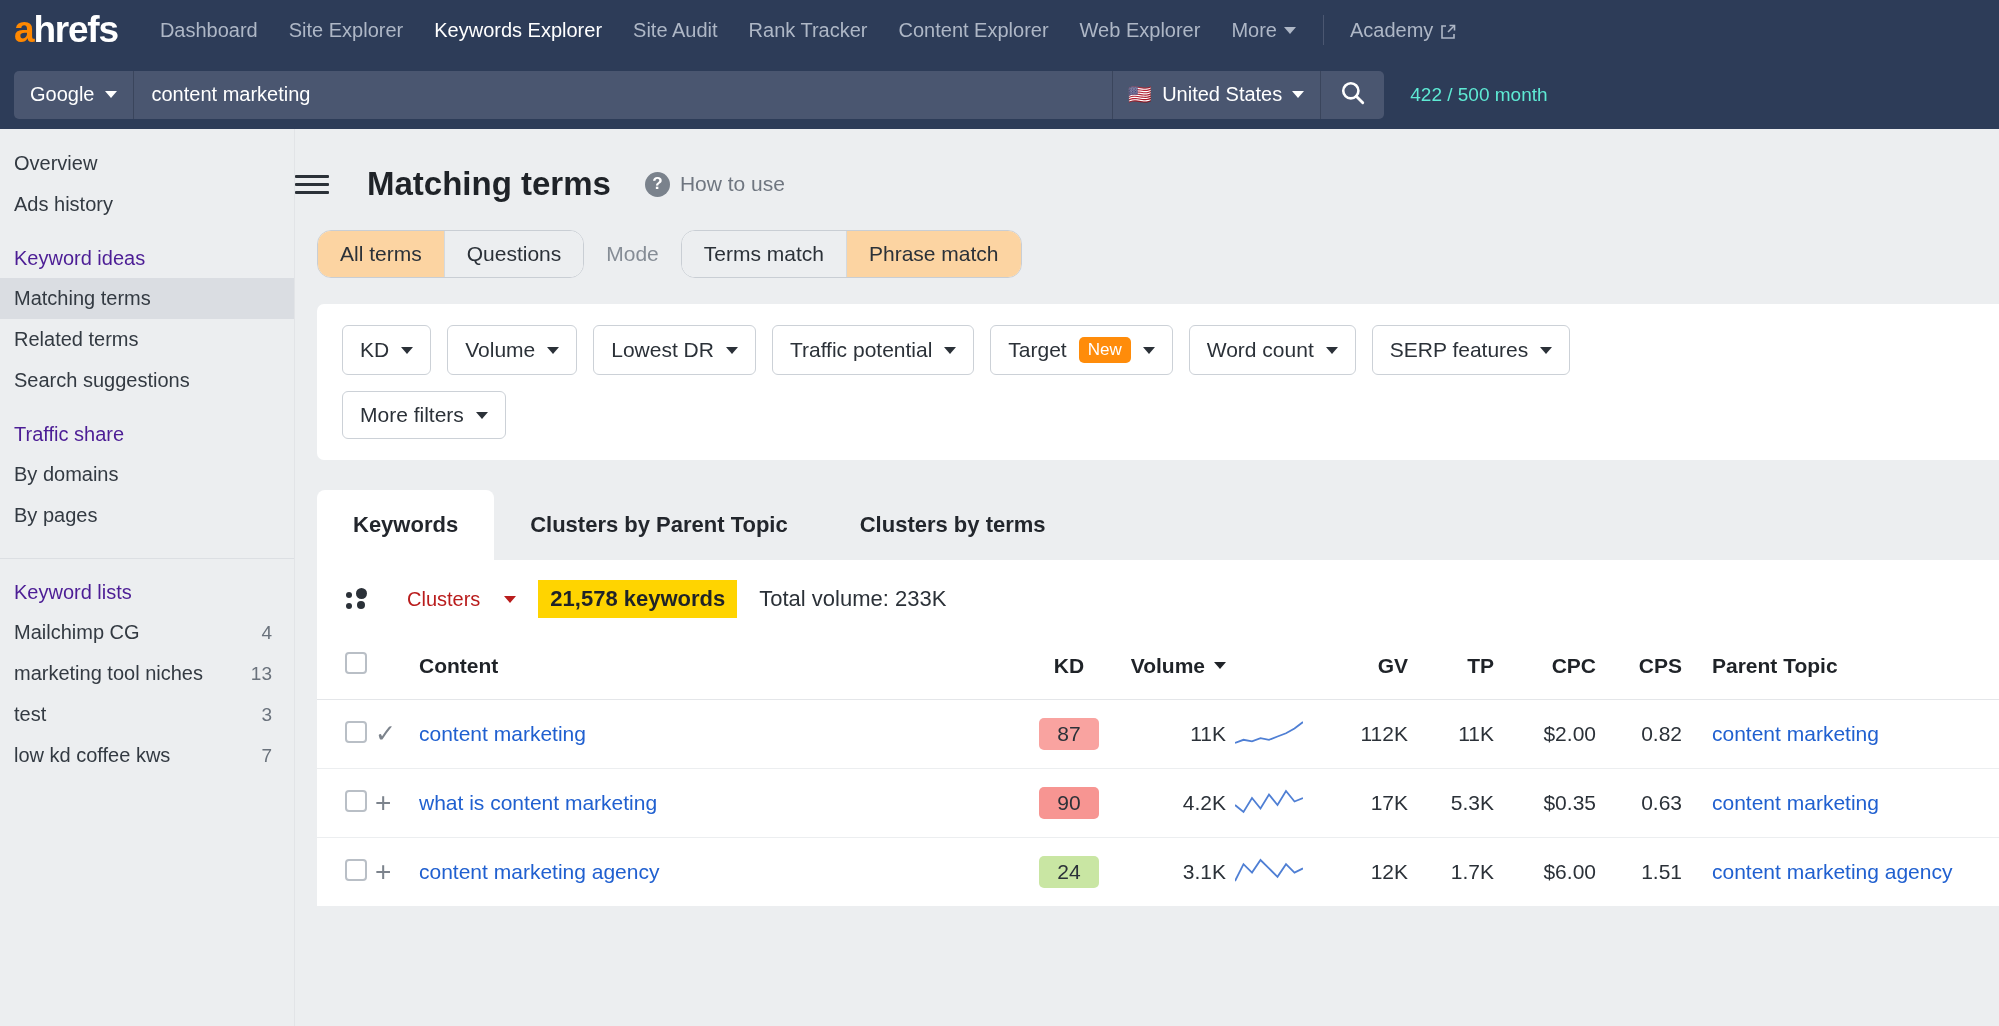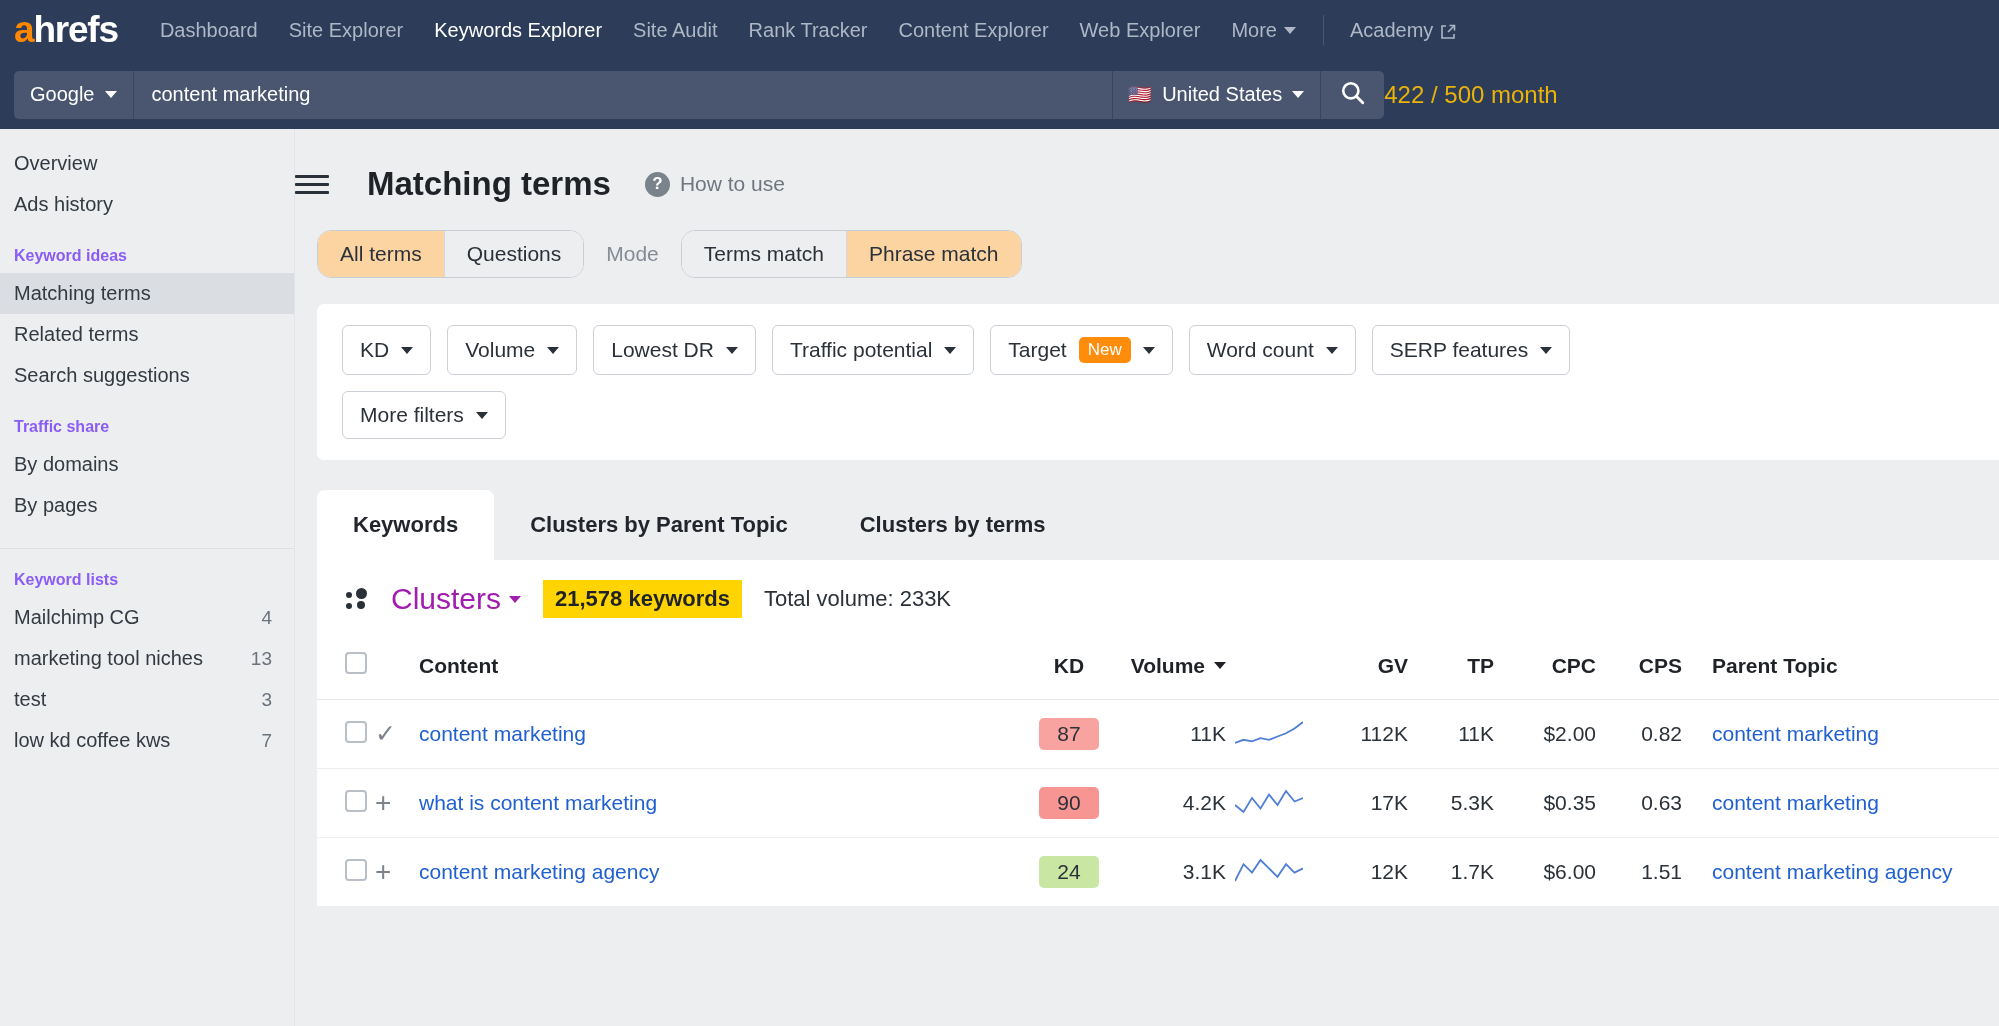--- a/index.html
+++ b/index.html
@@ -53,38 +53,38 @@
     padding: 0 16px; cursor: pointer;
     border-left: 1px solid #3a455c;
   }
   .flag { font-size: 19px; line-height: 1; }
   .search-btn {
     background: #4a5670; width: 64px;
     display: flex; align-items: center; justify-content: center;
     border-radius: 0 5px 5px 0; cursor: pointer;
     border-left: 1px solid #3a455c;
   }
-  .quota { color: #eab308; font-size: 24px; }
+  .quota { color: #5eead4; font-size: 19px; margin-left: 26px; }
 
   
   .body-wrap { display: flex; height: 897px; }
 
   
   .sidebar {
     width: 295px; background: #eceef0; flex: none;
     padding-top: 14px; overflow: hidden;
     border-right: 1px solid #e2e4e7;
   }
   .side-link {
     font-size: 20px; color: #333a42; padding: 9px 0 9px 14px;
     cursor: pointer;
   }
   .side-link.active { background: #dadde2; }
   .side-head {
-    font-size: 16px; font-weight: bold; color: #8b5cf6;
+    font-size: 20px; font-weight: normal; color: #4c1d95;
     padding: 22px 0 8px 14px;
   }
   .side-sep { height: 1px; background: #dcdfe3; margin: 22px 0 0 0; }
   .side-list-item {
     display: flex; justify-content: space-between; align-items: center;
     font-size: 20px; color: #333a42; padding: 9px 22px 9px 14px; cursor: pointer;
   }
   .side-list-item .cnt { color: #6a727c; font-size: 19px; }
 
   
@@ -132,21 +132,21 @@
   .tab {
     font-size: 22px; font-weight: bold; color: #22262c;
     padding: 22px 36px; cursor: pointer;
   }
   .tab.active { background: #ffffff; border-radius: 8px 8px 0 0; }
 
   .panel { background: #ffffff; width: 1705px; }
   .clusters-row { display: flex; align-items: center; padding: 20px 0 20px 28px; gap: 0; }
   .dots-icon { width: 26px; height: 26px; position: relative; margin-right: 12px; }
   .dots-icon i { position:absolute; background:#2b3138; border-radius:50%; display:block; }
-  .clusters-label { font-size: 30px; color: #a21caf; display:flex; align-items:center; gap:8px; cursor:pointer; }
+  .clusters-label { font-size: 20px; color: #b91c1c; display:flex; align-items:center; gap:24px; cursor:pointer; }
   .kw-count {
     background: #ffd400; color: #1f2328; font-weight: bold; font-size: 22px;
     padding: 6px 12px; margin-left: 22px;
   }
   .total-vol { font-size: 22px; color: #2b3138; margin-left: 22px; }
 
   
   table.kwtable { width: 1705px; border-collapse: collapse; table-layout: fixed; }
   table.kwtable th {
     font-size: 21px; font-weight: bold; color: #1f2328;

